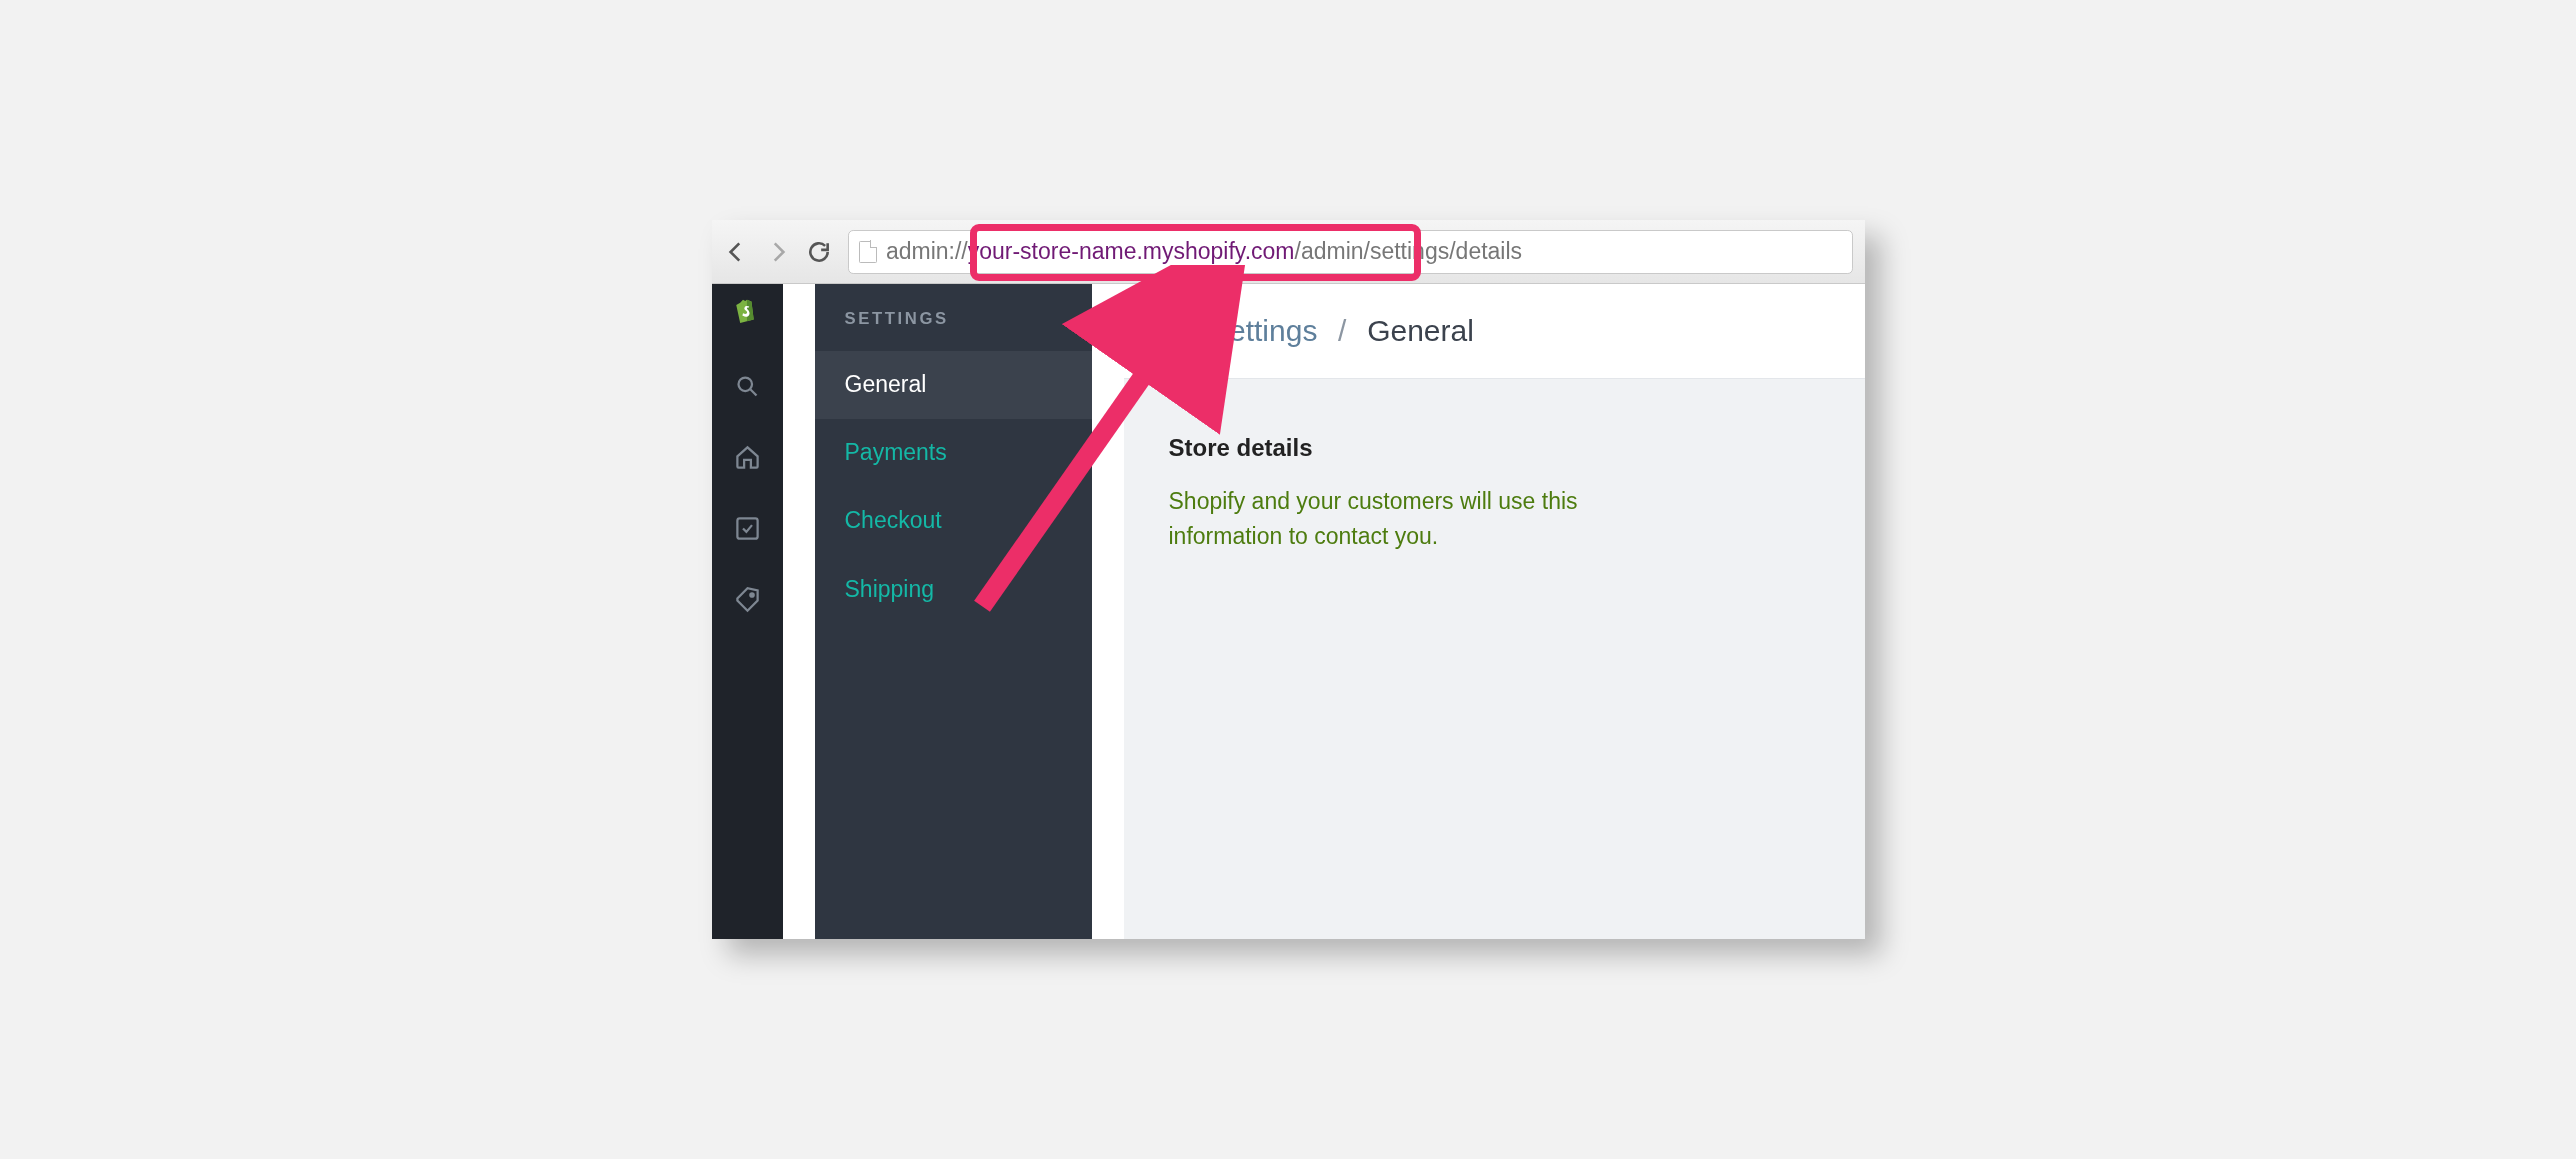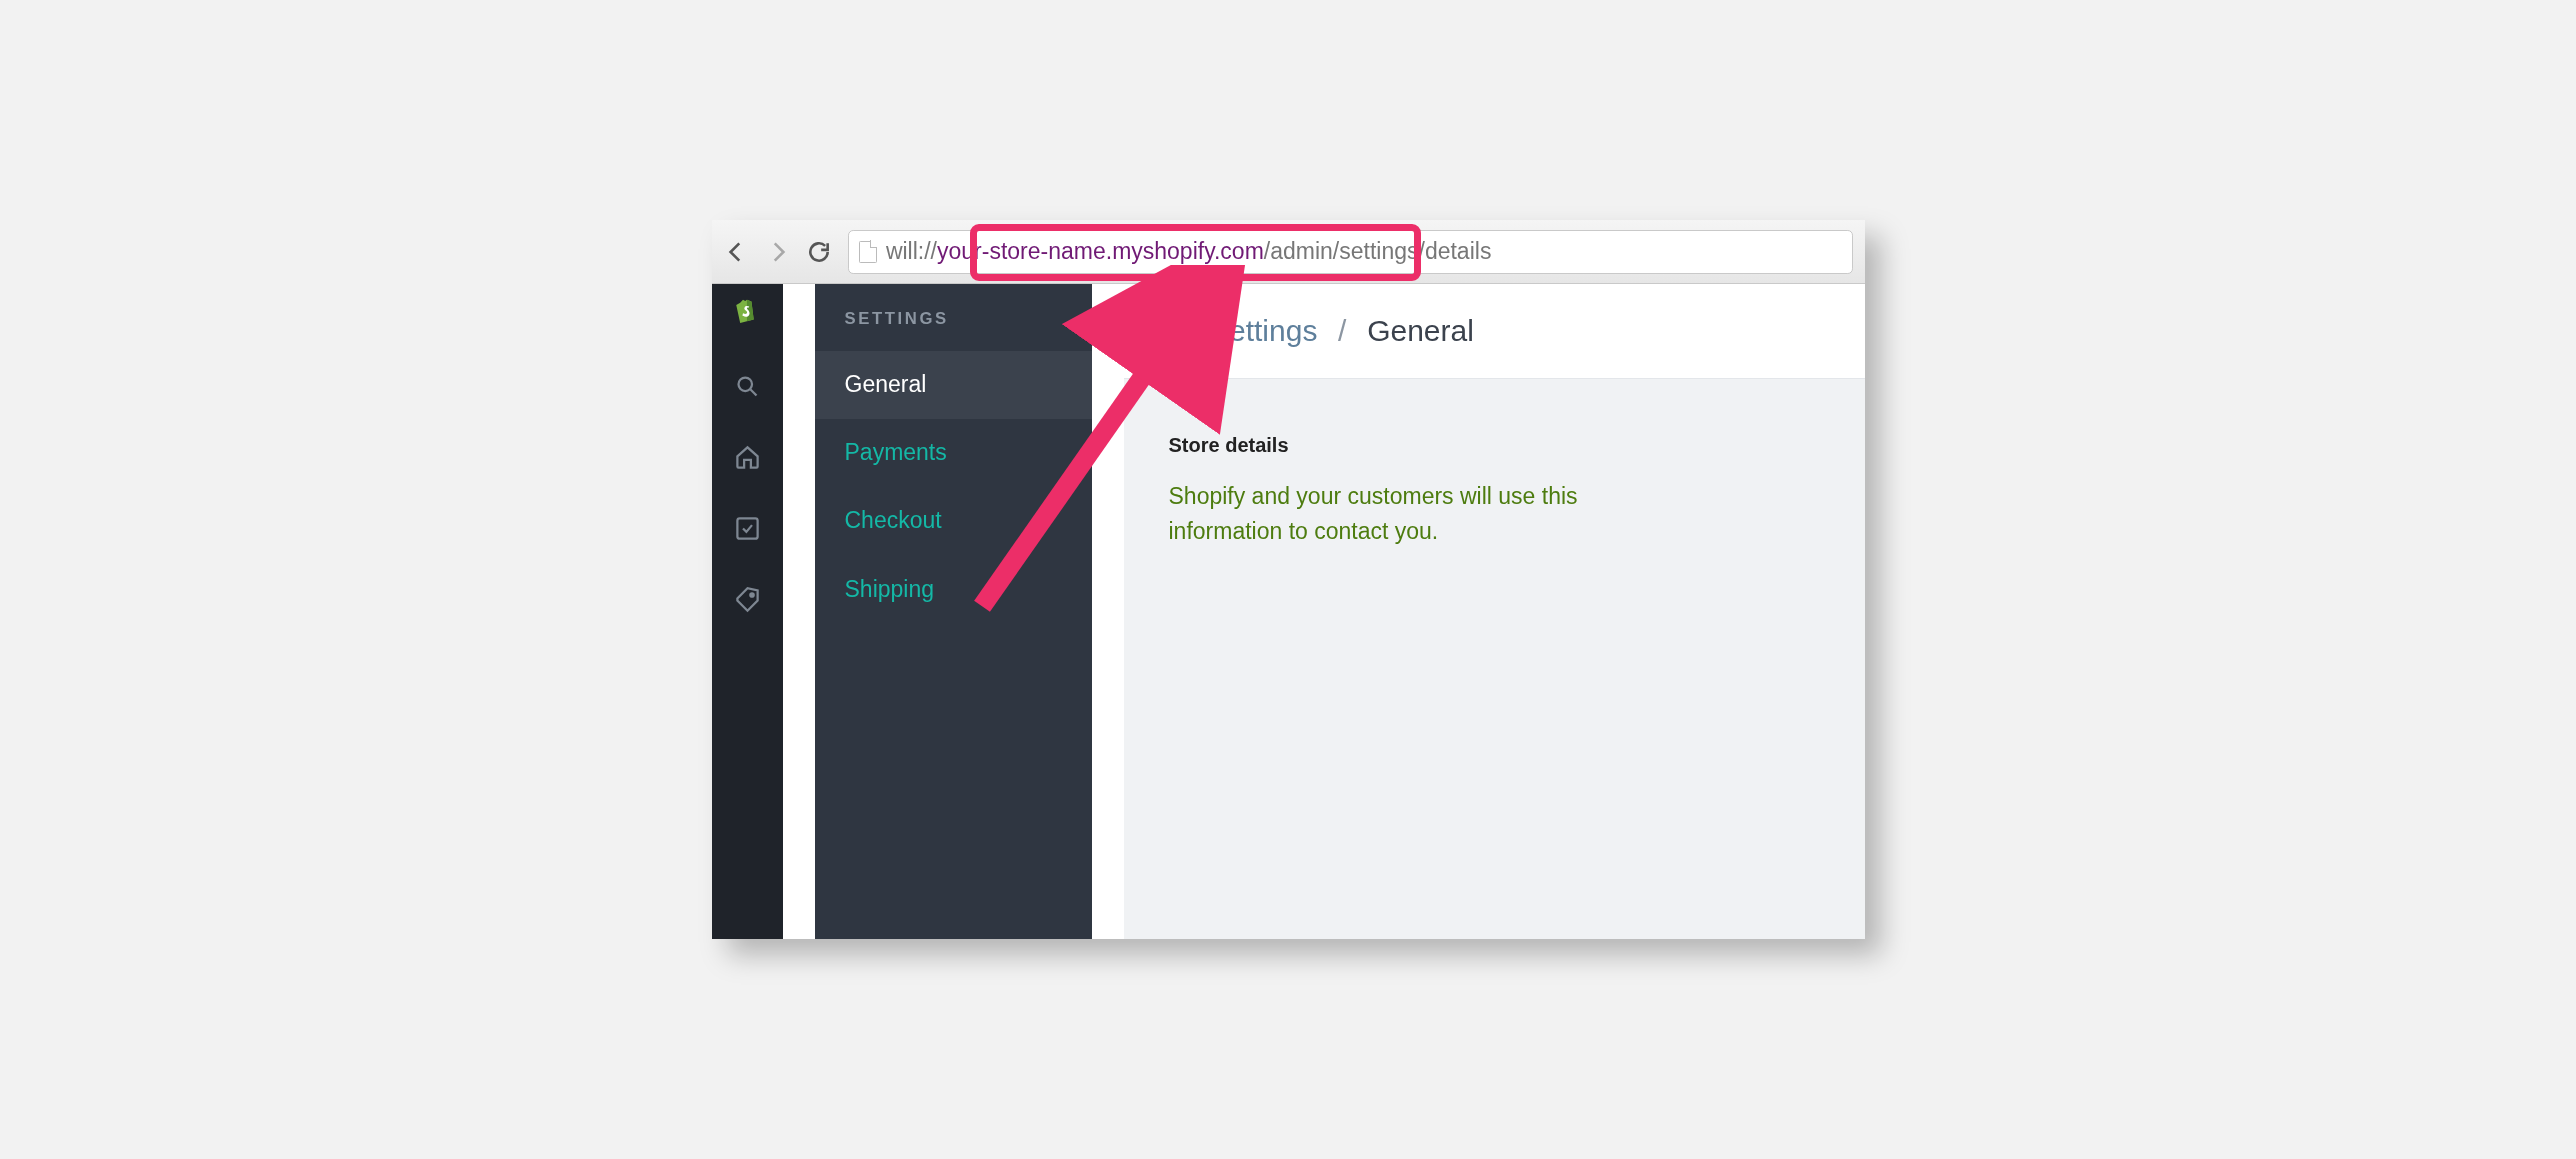--- a/index.html
+++ b/index.html
@@ -143,21 +143,21 @@
   .gear { color: #8c96a2; }
   .gear svg { width: 31px; height: 31px; }
   .crumb-link { color: #5e7f9b; font-size: 30px; }
   .crumb-sep { color: #8c96a2; font-size: 30px; margin: 0 5.2px; }
   .crumb-current { color: #3b424d; font-size: 30px; }
   .main-body {
     padding: 55px 45px;
   }
   .section-title {
     color: #222;
-    font-size: 20px;
+    font-size: 24px;
     font-weight: 700;
     margin-bottom: 22px;
   }
   .section-desc {
     color: #4d7c0f;
     font-size: 23px;
     line-height: 1.5;
     max-width: 412px;
   }
 </style>
@@ -178,21 +178,21 @@
         </svg>
     </span>
     <span class="nav-reload">
       <svg viewBox="0 0 24 24" fill="none" stroke="currentColor" stroke-width="2.4">
           <path d="M20 12a8 8 0 1 1-2.34-5.66M20 4v6h-6"></path>
         </svg>
     </span>
     <div class="url-bar">
       <span class="page-icon"></span>
       <span class="url-text">
-        <span>will://</span><span class="url-highlight">your-store-name.myshopify.com</span><span>/admin/settings/details</span>
+        <span>admin://</span><span class="url-highlight">your-store-name.myshopify.com</span><span>/admin/settings/details</span>
       </span>
     </div>
   </div>
 
   <div class="callout-box"></div>
 
   <div class="callout-arrow" style="top:45px; left:225px;">
     <svg width="341" height="348" viewBox="0 0 530 540">
       <defs>
         <marker id="ah" markerWidth="10" markerHeight="10" refX="6" refY="5" orient="auto">

